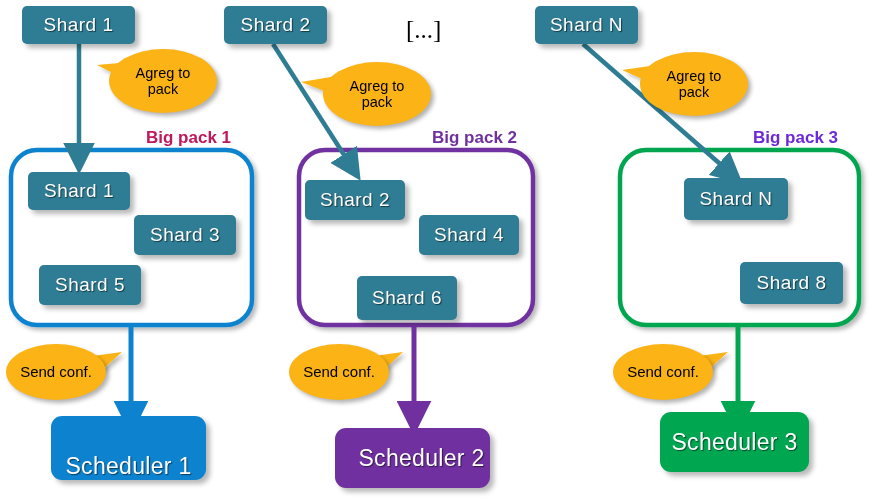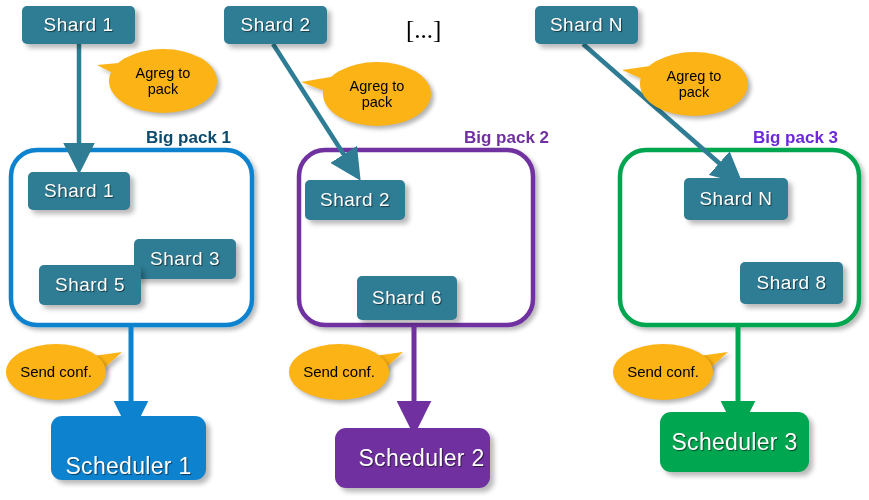--- a/index.html
+++ b/index.html
@@ -49,22 +49,22 @@
   .sched.s1 { background: #0D83D0; }
   .sched.s2 { background: #7030A0; }
   .sched.s3 { background: #00A650; }
 
   .pack-label {
     position: absolute;
     font-size: 17px;
     font-weight: bold;
     white-space: nowrap;
   }
-  .pack-label.p1 { color: #0c4a6e; text-align: right; }
-  .pack-label.p2 { color: #7030A0; margin-left: 32px; }
+  .pack-label.p1 { color: #be185d; text-align: right; }
+  .pack-label.p2 { color: #7030A0; }
   .pack-label.p3 { color: #6d28d9; }
 
   .callout {
     position: absolute;
     display: flex;
     align-items: center;
     justify-content: center;
     text-align: center;
     background: #FBB316;
     border-radius: 50%;
@@ -153,30 +153,33 @@
     <span><b style="font-weight:normal">Agreg to</b><br><b style="font-weight:normal">pack</b></span>
   </div>
 
   <div class="pack-label p1" style="left:146px; top:128px;">Big pack 1</div>
   <div class="pack-label p2" style="left:432px; top:128px;">Big pack 2</div>
   <div class="pack-label p3" style="left:753px; top:128px;">Big pack 3</div>
 
   <div class="node shard" style="left:28px; top:172px; width:102px; height:38px;">
     <span>Shard 1</span>
   </div>
-  <div class="node shard" style="left:134px; top:215px; width:102px; height:40px;margin-top:24px;">
+  <div class="node shard" style="left:134px; top:215px; width:102px; height:40px;">
     <span>Shard 3</span>
   </div>
   <div class="node shard" style="left:39px; top:265px; width:102px; height:40px;">
     <span>Shard 5</span>
   </div>
 
   <div class="node shard" style="left:305px; top:180px; width:100px; height:40px;">
     <span>Shard 2</span>
   </div>
+  <div class="node shard" style="left:419px; top:215px; width:100px; height:40px;">
+    <span>Shard 4</span>
+  </div>
   <div class="node shard" style="left:357px; top:276px; width:100px; height:44px;">
     <span>Shard 6</span>
   </div>
 
   <div class="node shard" style="left:684px; top:178px; width:104px; height:42px;">
     <span>Shard N</span>
   </div>
   <div class="node shard" style="left:740px; top:262px; width:103px; height:42px;">
     <span>Shard 8</span>
   </div>

